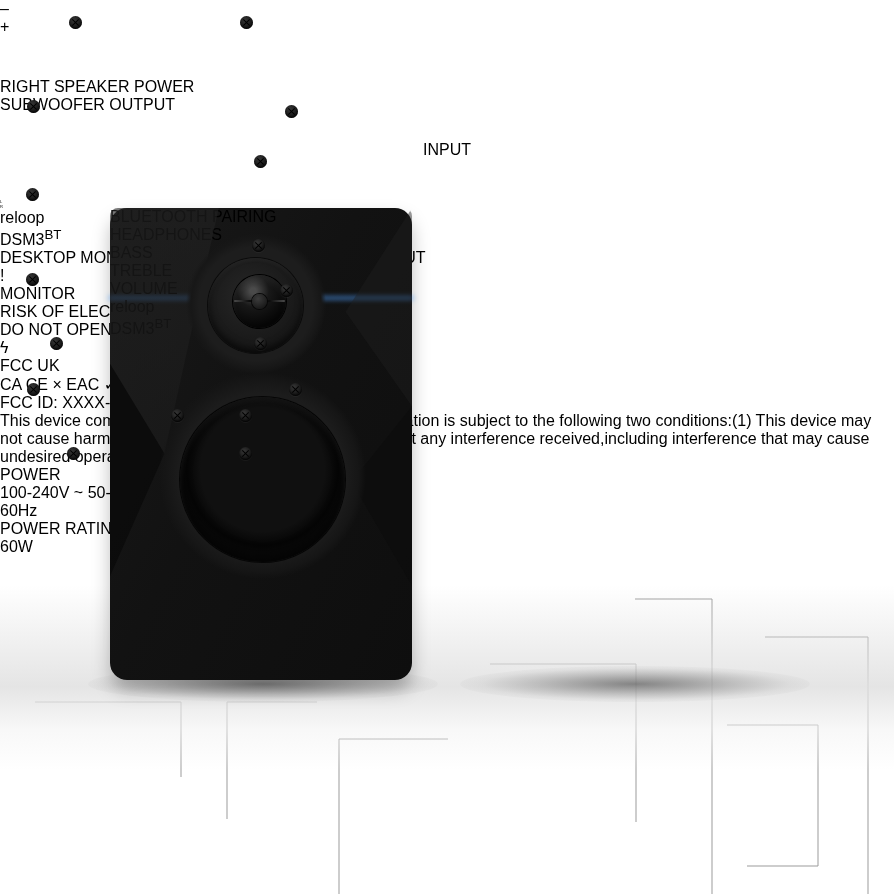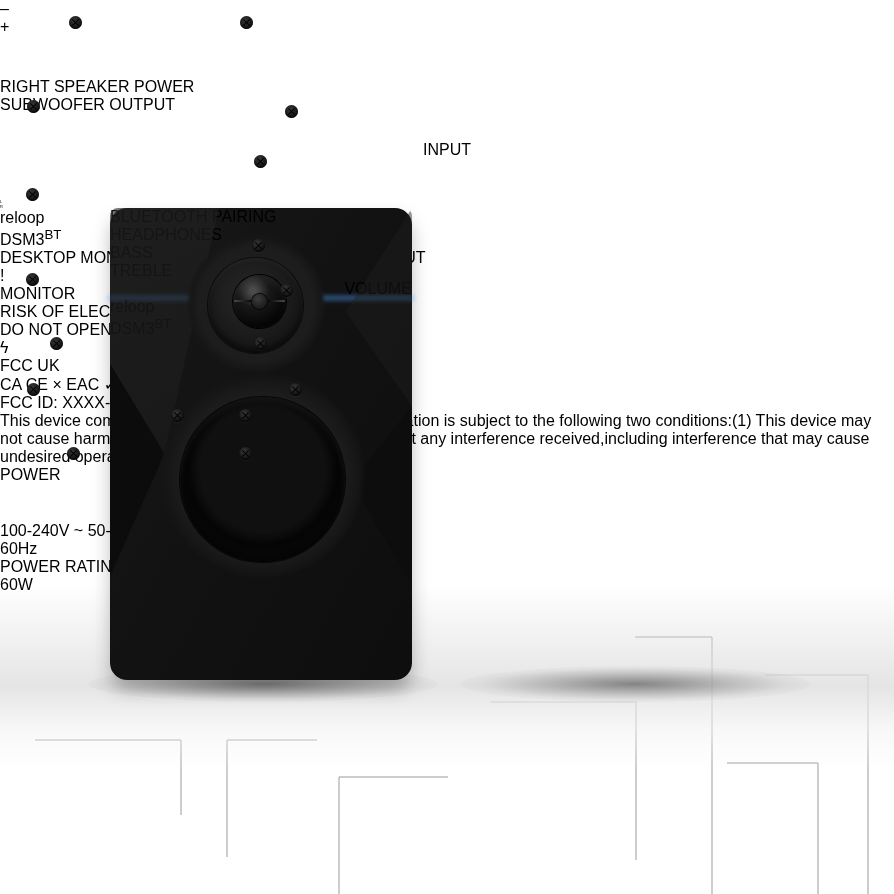--- a/index.html
+++ b/index.html
@@ -171,21 +171,21 @@
     <div class="circle wf-cone"></div>
     <div class="circle wf-cap"></div>
 
     <div class="panel-recess"></div>
     <div class="panel">
       <div class="plabel" style="left:2px;">BLUETOOTH
 PAIRING</div>
       <div class="plabel" style="left:35px;">HEADPHONES</div>
       <div class="plabel" style="left:62px;">BASS</div>
       <div class="plabel" style="left:97px;">TREBLE</div>
-      <div class="plabel" style="left:131px;text-align:right;">VOLUME</div>
+      <div class="plabel" style="left:131px;">VOLUME</div>
 
       <div class="pbtn"></div>
       <div class="pled" style="background:#58a8ff;box-shadow:0 0 5px 1.5px rgba(80,160,255,.8);"></div>
       <div class="pjack"></div>
       <div class="knob" style="left:72px;"></div>
       <div class="knob" style="left:107px;"></div>
       <div class="knob" style="left:141px;"></div>
 
       <div class="badge">reloop</div>
       <div class="fmodel"><span>DSM3</span><sup>BT</sup></div>
@@ -277,21 +277,21 @@
     <div class="fccid">FCC ID: XXXX-XXX</div>
     <div class="fcc-par">This device complies with Part 15 of the FCC Rules.Operation is subject to the following two conditions:(1) This device may not cause harmful interference,(2) This device must accept any interference received,including interference that may cause undesired operation.</div>
 
     <div class="pow-label" style="left:110px;top:390px;width:48px;">POWER</div>
     <div class="sw-outer">
       <div class="sw-rocker">
           <div class="sw-dot"></div>
         </div>
     </div>
 
-    <div class="pow-label" style="left:150px;top:390px;width:132px;margin-top:38px;">100-240V ~ 50-60Hz</div>
+    <div class="pow-label" style="left:150px;top:390px;width:132px;">100-240V ~ 50-60Hz</div>
     <div class="inlet">
       <div class="inlet-hole" style="left:5px;">
           <div class="inlet-pin"></div>
         </div>
       <div class="inlet-hole" style="left:27px;">
           <div class="inlet-pin"></div>
         </div>
     </div>
     <div class="screw" style="left:171px;top:409px;"></div>
     <div class="screw" style="left:239px;top:409px;"></div>

